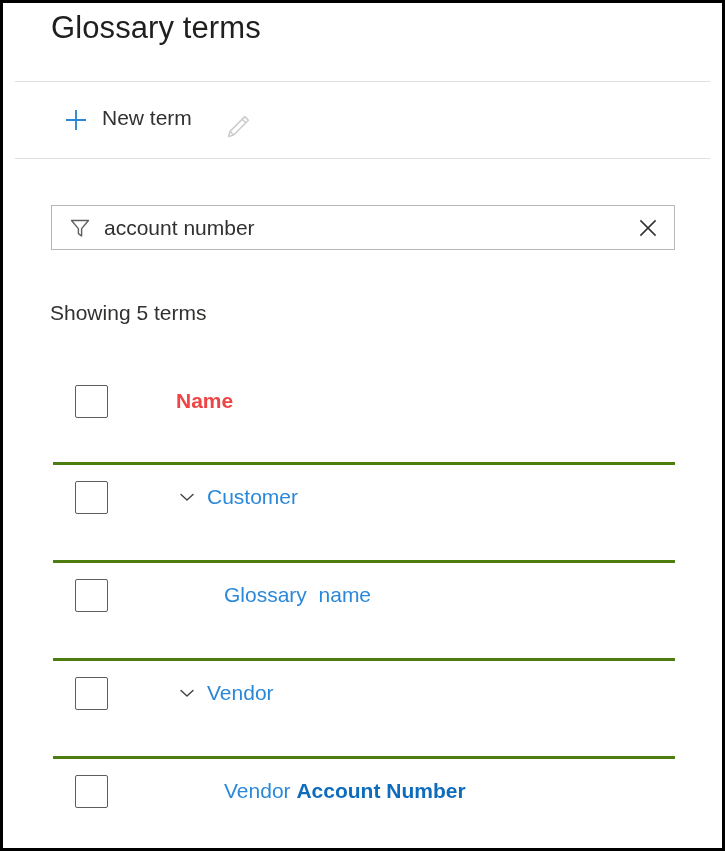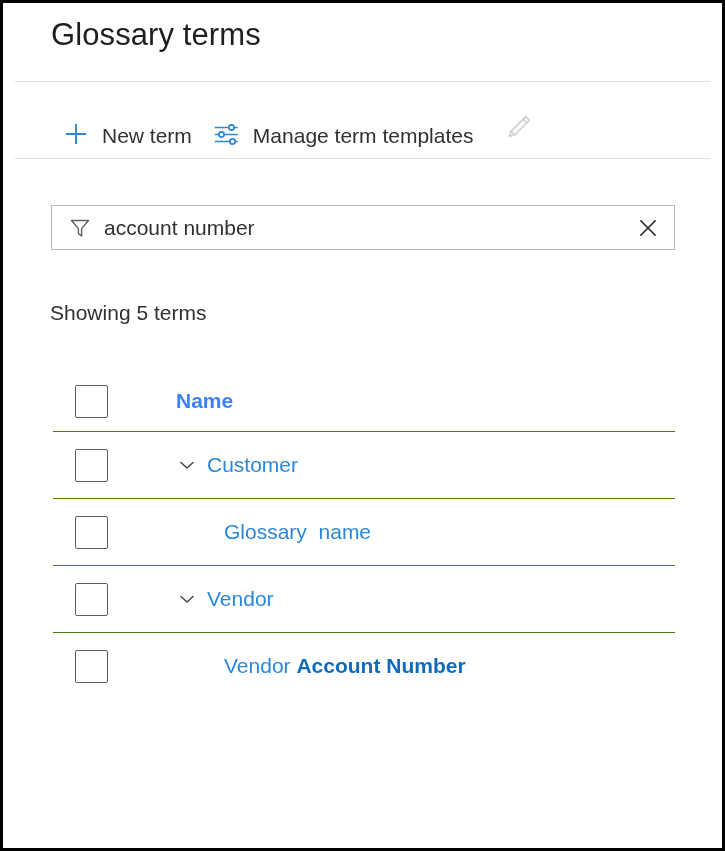--- a/index.html
+++ b/index.html
@@ -31,21 +31,21 @@
     width: 100%;
     height: 100%;
     background: #ffffff;
     position: relative;
   }
 
   
   .page-title {
     position: absolute;
     left: 48px;
-    top: 12px;
+    top: 5px;
     font-size: 31px;
     font-weight: 400;
     color: #201f1e;
     letter-spacing: 0.1px;
     line-height: 40px;
     white-space: nowrap;
   }
 
   .divider {
     position: absolute;
@@ -60,21 +60,21 @@
     position: absolute;
     left: 48px;
     top: 96px;
     height: 56px;
     display: flex;
     align-items: center;
   }
 
   .cmd-btn {
     display: flex;
-    align-items: flex-end;
+    align-items: flex-start;
     height: 44px;
     padding: 0 10px;
     background: transparent;
     border: none;
     cursor: pointer;
     font-family: "Liberation Sans", sans-serif;
     font-size: 21px;
     color: #323130;
     white-space: nowrap;
   }
@@ -173,21 +173,21 @@
     width: 622px;
   }
 
   .trow {
     position: relative;
     display: flex;
     align-items: center;
     height: 67px;
     box-sizing: border-box;
   }
-  .trow + .trow { border-top: 1px solid #4d7c0f; }
+  .trow + .trow { border-top: 3px solid #4d7c0f; margin-top: 31px; }
 
   .trow.header-row { height: 60px; }
 
   .cell-check {
     width: 101px;
     flex: 0 0 auto;
     display: flex;
     align-items: center;
     padding-left: 22px;
     box-sizing: border-box;
@@ -208,21 +208,21 @@
     flex: 1 1 auto;
     display: flex;
     align-items: center;
     min-width: 0;
     font-size: 21px;
     line-height: 28px;
   }
 
   .col-header {
     font-weight: bold;
-    color: #3b82f6;
+    color: #ef4444;
     font-size: 21px;
   }
 
   .chevron {
     width: 22px;
     height: 22px;
     margin-right: 9px;
     flex: 0 0 auto;
     display: inline-flex;
     align-items: center;
@@ -261,35 +261,20 @@
 
     <button class="cmd-btn">
       <span class="cmd-icon">
         <svg width="26" height="26" viewBox="0 0 26 26" aria-hidden="true">
           <path d="M13 3 L13 23 M3 13 L23 13" stroke="#2b88d8" stroke-width="1.9" fill="none" stroke-linecap="butt"></path>
         </svg>
       </span>
       <span class="cmd-label">New term</span>
     </button>
 
-    <button class="cmd-btn">
-      <span class="cmd-icon">
-        <svg width="27" height="27" viewBox="0 0 27 27" aria-hidden="true">
-          <g stroke="#2b88d8" stroke-width="1.7" fill="none" stroke-linecap="round">
-            <line x1="2.5" y1="6.5" x2="24" y2="6.5"></line>
-            <line x1="2.5" y1="13.5" x2="24" y2="13.5"></line>
-            <line x1="2.5" y1="20.5" x2="24" y2="20.5"></line>
-          </g>
-          <circle cx="18.5" cy="6.5" r="2.6" fill="#ffffff" stroke="#2b88d8" stroke-width="1.7"></circle>
-          <circle cx="8.5" cy="13.5" r="2.6" fill="#ffffff" stroke="#2b88d8" stroke-width="1.7"></circle>
-          <circle cx="19.5" cy="20.5" r="2.6" fill="#ffffff" stroke="#2b88d8" stroke-width="1.7"></circle>
-        </svg>
-      </span>
-      <span class="cmd-label">Manage term templates</span>
-    </button>
 
     <button class="pencil-btn">
       <span class="cmd-icon" style="margin-right:0;">
         <svg width="30" height="30" viewBox="0 0 30 30" aria-hidden="true">
           <g stroke="#cfcdcb" stroke-width="1.6" fill="none" stroke-linejoin="round">
             <path d="M21.8 4.6 L25.4 8.2 L10.6 23 L5.6 24.4 L7.0 19.4 Z"></path>
             <path d="M19.2 7.2 L22.8 10.8"></path>
             <path d="M7.0 19.4 L10.6 23"></path>
           </g>
         </svg>

